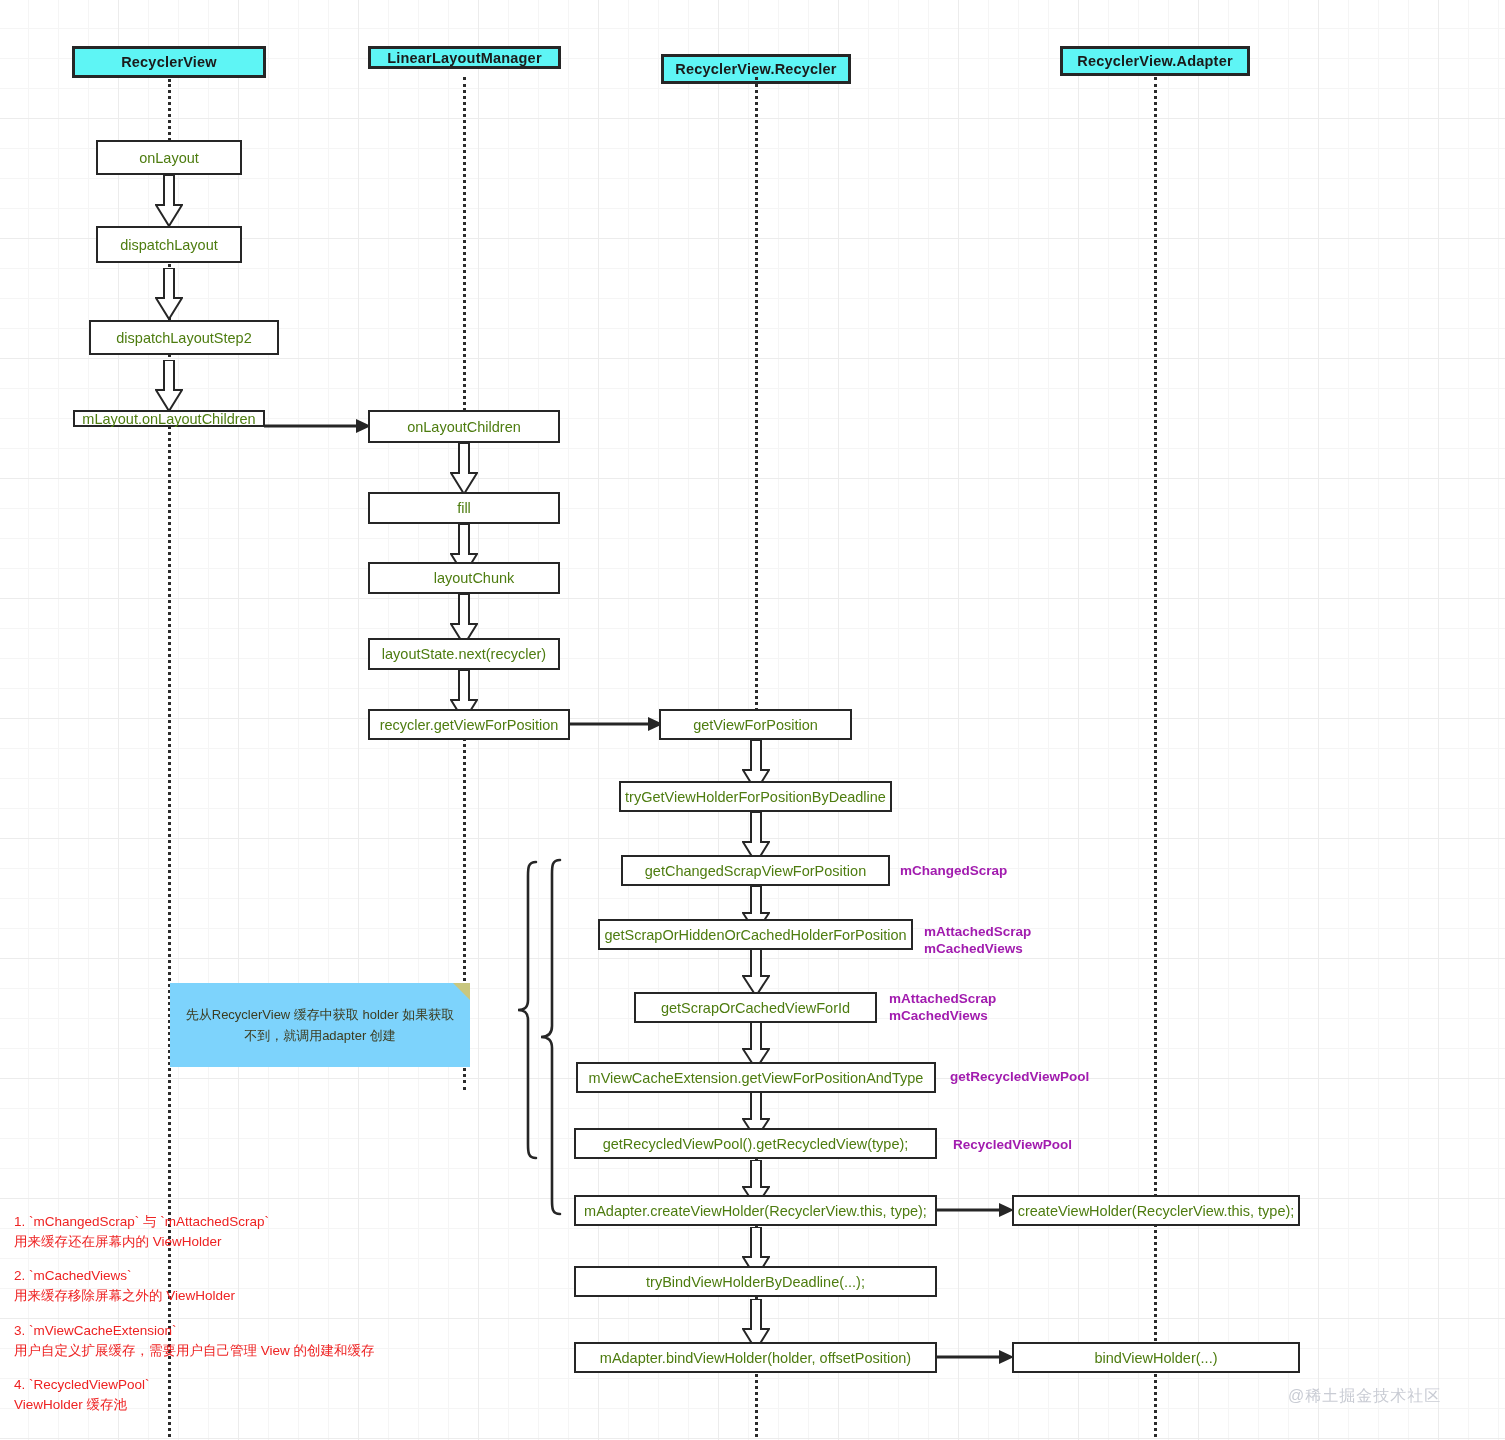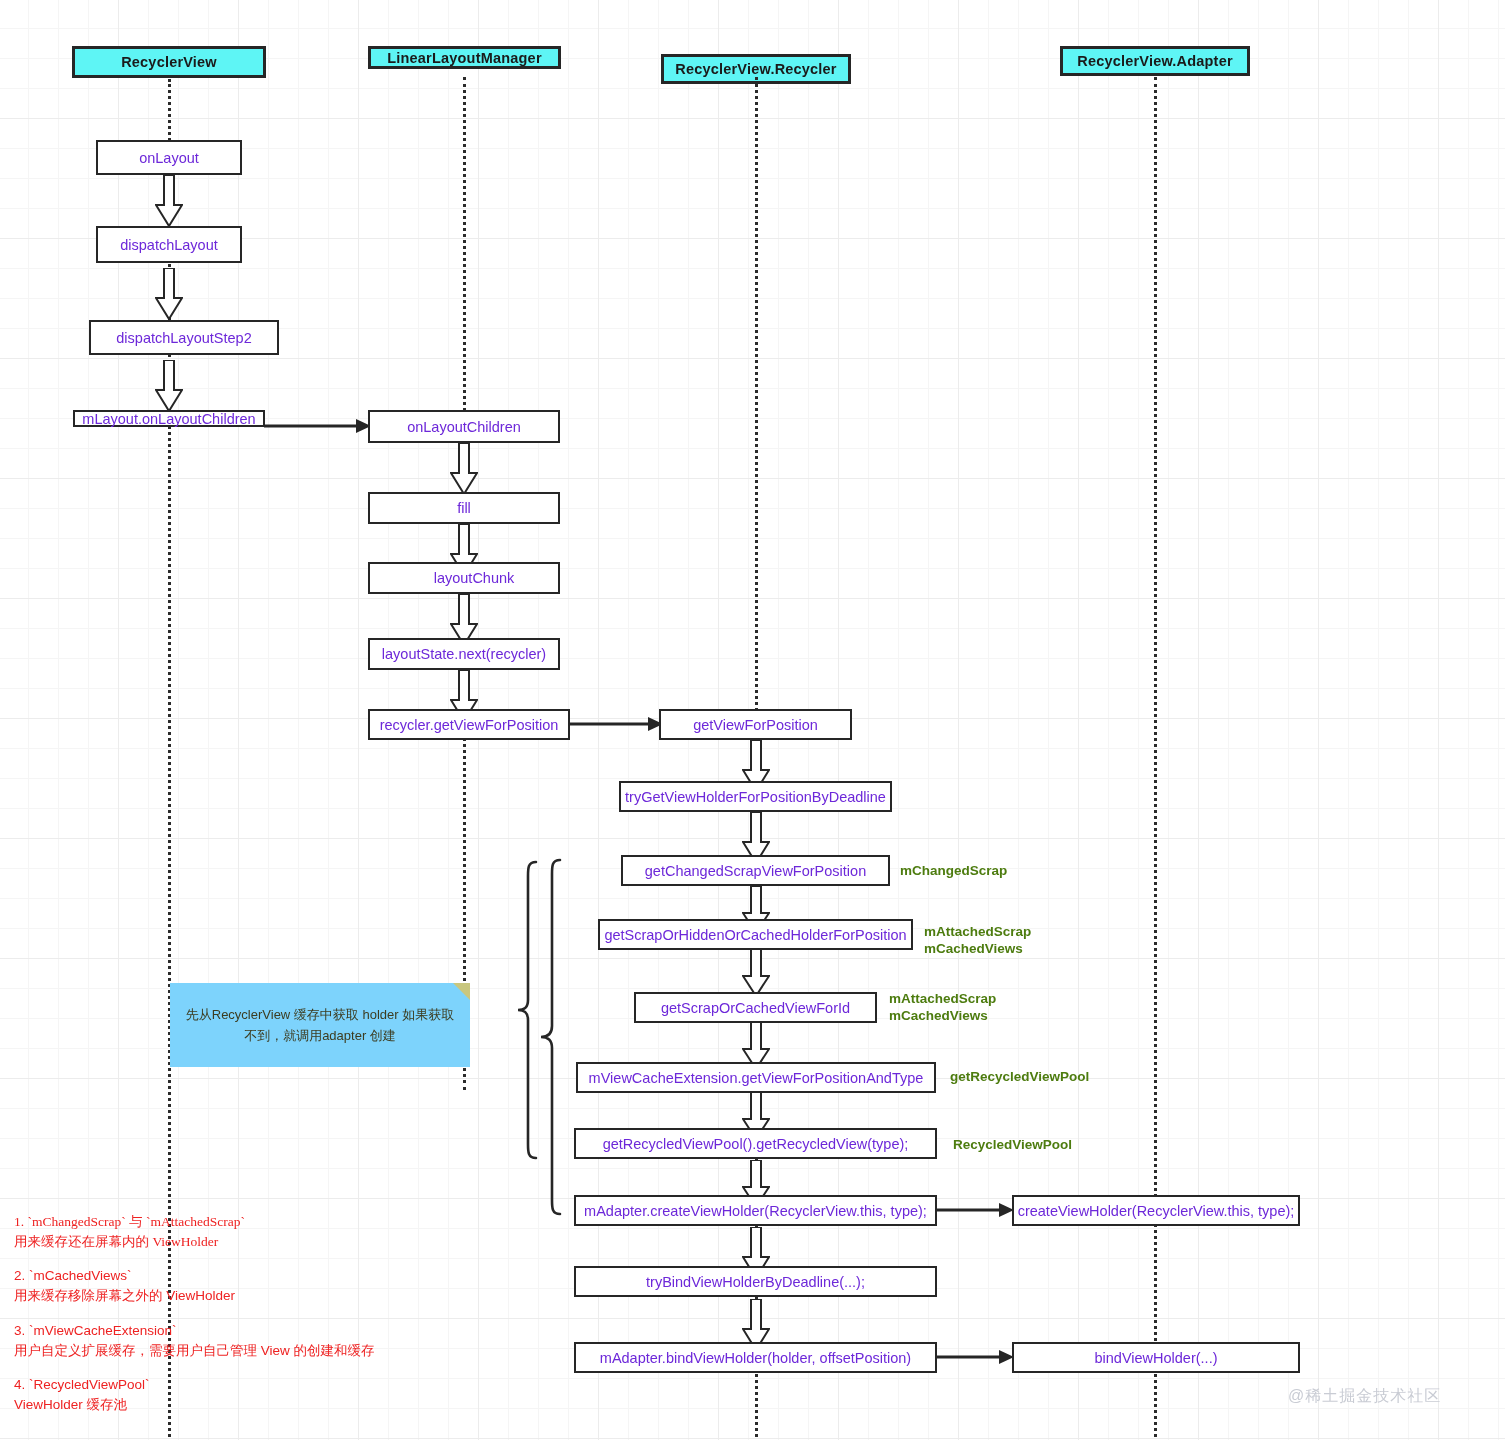--- a/index.html
+++ b/index.html
@@ -34,32 +34,32 @@
   }
   .lifeline{
     position:absolute;
     width:0;
     border-left:3px dotted #2b2b2b;
   }
   .node{
     position:absolute;
     background:#ffffff;
     border:2.5px solid #262626;
-    color:#6d28d9;
+    color:#4d7c0f;
     font-size:14.5px;
     display:flex;align-items:center;justify-content:center;
     box-sizing:border-box;
     white-space:nowrap;
     z-index:4;
   }
   .blockarrow{position:absolute;z-index:3;}
   .flatarrow{position:absolute;z-index:3;}
   .redlabel{
     position:absolute;
-    color:#4d7c0f;
+    color:#a21caf;
     font-weight:bold;
     font-size:13.5px;
     line-height:17px;
     white-space:pre-line;
     z-index:5;
   }
   .note{
     position:absolute;
     background:#7dd3fc;
     color:#3c3c20;
@@ -215,21 +215,21 @@
 <div class="redlabel" style="left:889px;top:990px;">mAttachedScrap
 mCachedViews</div>
 <div class="redlabel" style="left:950px;top:1068px;">getRecycledViewPool</div>
 <div class="redlabel" style="left:953px;top:1136px;">RecycledViewPool</div>
 
 <div class="note" style="left:170px;top:983px;width:300px;height:84px;">
   <span class="fold"></span>
   <span>先从RecyclerView 缓存中获取 holder 如果获取不到，就调用adapter 创建</span>
 </div>
 
-<div class="legend" style="left:14px;top:1212px;font-family:Liberation Serif, serif;">1. `mChangedScrap` 与 `mAttachedScrap`
+<div class="legend" style="left:14px;top:1212px;">1. `mChangedScrap` 与 `mAttachedScrap`
 用来缓存还在屏幕内的 ViewHolder</div>
 <div class="legend" style="left:14px;top:1266px;">2. `mCachedViews`
 用来缓存移除屏幕之外的 ViewHolder</div>
 <div class="legend" style="left:14px;top:1321px;">3. `mViewCacheExtension`
 用户自定义扩展缓存，需要用户自己管理 View 的创建和缓存</div>
 <div class="legend" style="left:14px;top:1375px;">4. `RecycledViewPool`
 ViewHolder 缓存池</div>
 
 <div class="watermark" style="left:1288px;top:1386px;">@稀土掘金技术社区</div>
 

